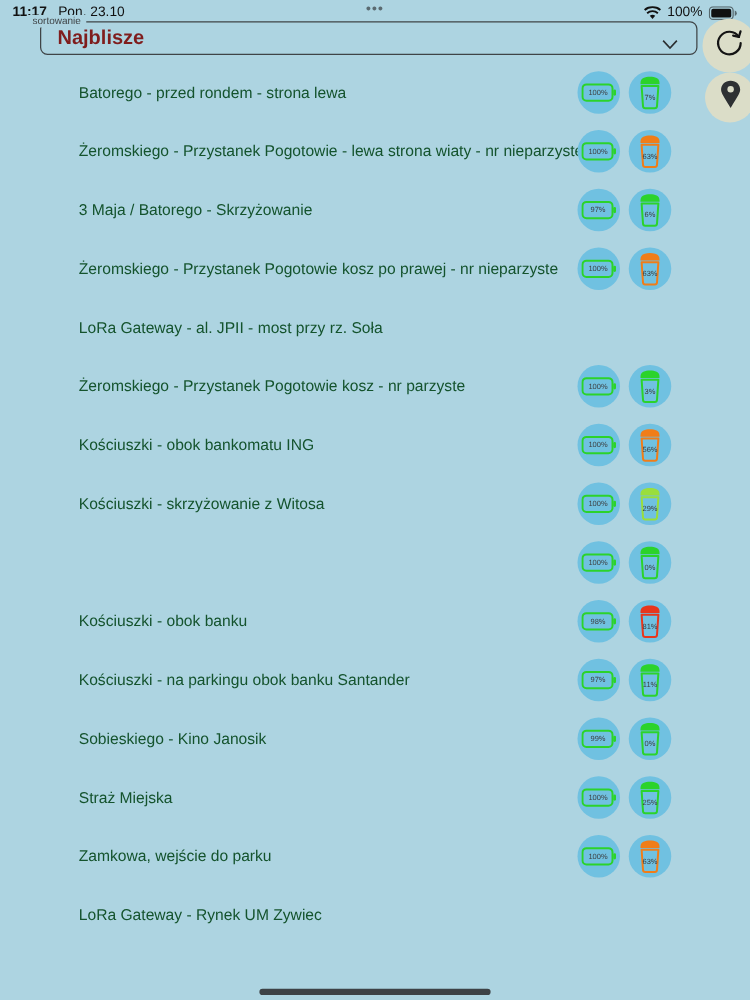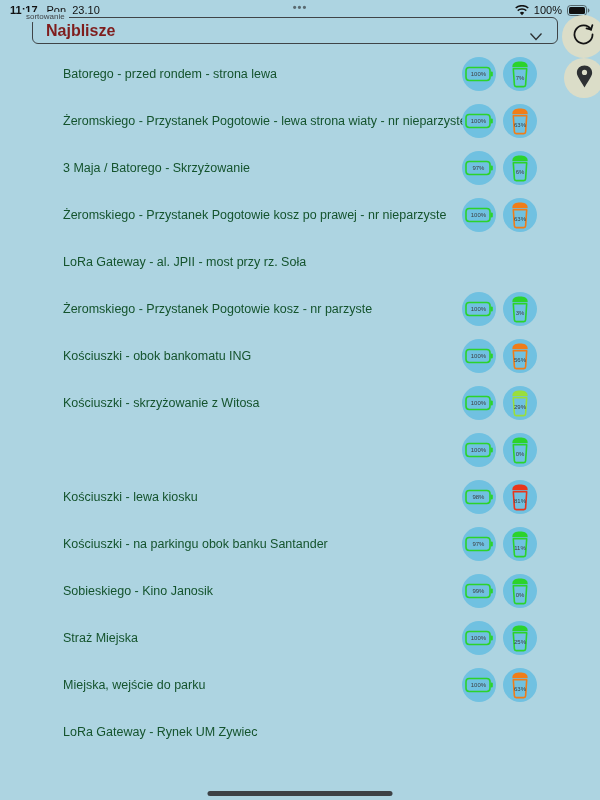--- a/index.html
+++ b/index.html
@@ -316,21 +316,21 @@
             <path d="M3.4 6.3 C3.4 2.4 7 1.4 11 1.4 C15 1.4 18.6 2.4 18.6 6.3 L18.6 7.3 L3.4 7.3 Z" fill="currentColor"></path>
             <path d="M4.3 8.8 L17.7 8.8 L16.6 24.9 Q16.5 26.6 14.8 26.6 L7.2 26.6 Q5.5 26.6 5.4 24.9 Z" fill="none" stroke="currentColor" stroke-width="1.6" stroke-linejoin="round"></path>
           </svg>
           <span class="pct bin-pct">0%</span>
         </span>
       </span>
     </span>
   </div>
 
   <div class="row">
-    <span class="row-label">Kościuszki - lewa kiosku</span>
+    <span class="row-label">Kościuszki - obok banku</span>
     <span class="row-badges">
       <span class="badge-circle">
         <span class="bat-ic" style="color: rgb(43, 211, 43);">
           <svg width="28" height="16" viewBox="0 0 28 16">
             <rect x="1" y="1.5" width="24" height="13" rx="3.2" fill="none" stroke="currentColor" stroke-width="1.6"></rect>
             <rect x="25.6" y="5.5" width="2.2" height="5" rx="1.1" fill="currentColor"></rect>
           </svg>
           <span class="pct bat-pct">98%</span>
         </span>
       </span>
@@ -412,21 +412,21 @@
             <path d="M3.4 6.3 C3.4 2.4 7 1.4 11 1.4 C15 1.4 18.6 2.4 18.6 6.3 L18.6 7.3 L3.4 7.3 Z" fill="currentColor"></path>
             <path d="M4.3 8.8 L17.7 8.8 L16.6 24.9 Q16.5 26.6 14.8 26.6 L7.2 26.6 Q5.5 26.6 5.4 24.9 Z" fill="none" stroke="currentColor" stroke-width="1.6" stroke-linejoin="round"></path>
           </svg>
           <span class="pct bin-pct">25%</span>
         </span>
       </span>
     </span>
   </div>
 
   <div class="row">
-    <span class="row-label">Miejska, wejście do parku</span>
+    <span class="row-label">Zamkowa, wejście do parku</span>
     <span class="row-badges">
       <span class="badge-circle">
         <span class="bat-ic" style="color: rgb(43, 211, 43);">
           <svg width="28" height="16" viewBox="0 0 28 16">
             <rect x="1" y="1.5" width="24" height="13" rx="3.2" fill="none" stroke="currentColor" stroke-width="1.6"></rect>
             <rect x="25.6" y="5.5" width="2.2" height="5" rx="1.1" fill="currentColor"></rect>
           </svg>
           <span class="pct bat-pct">100%</span>
         </span>
       </span>

